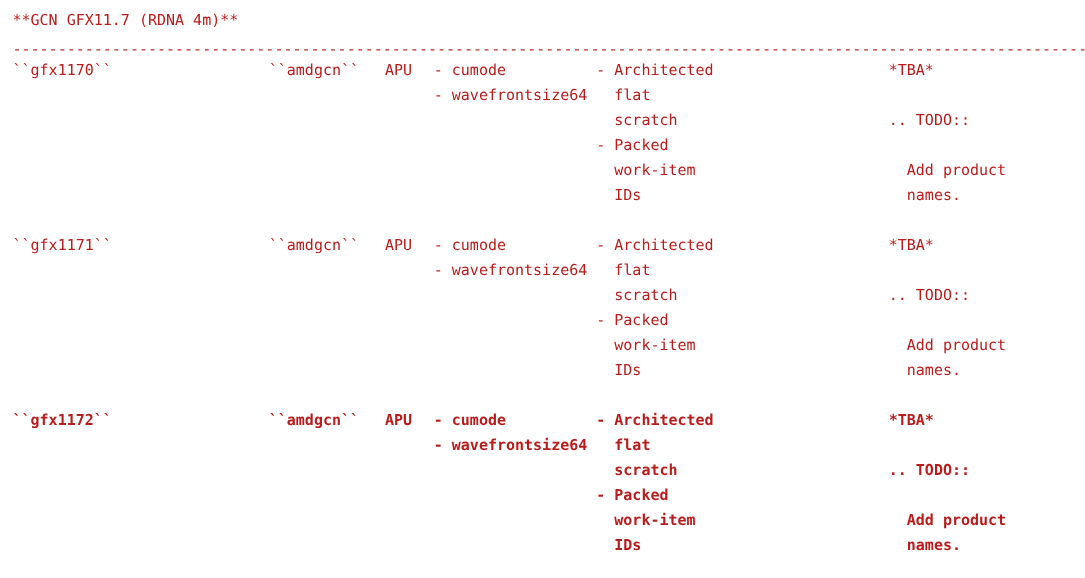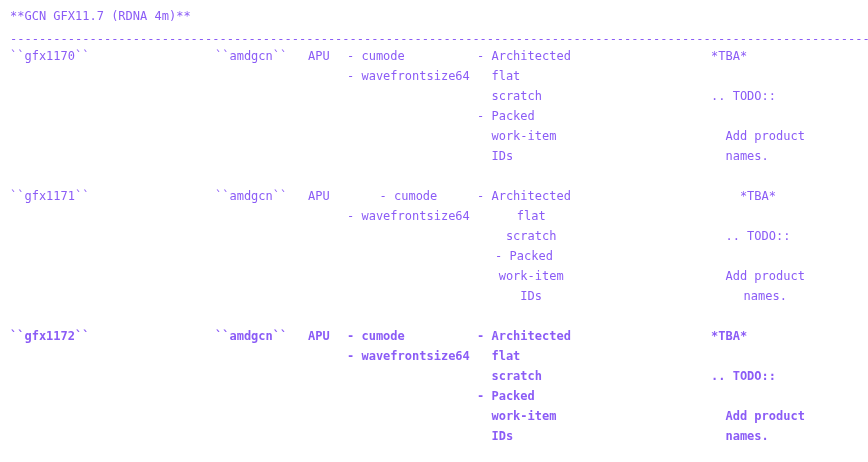--- a/index.html
+++ b/index.html
@@ -12,21 +12,21 @@
     height: 462px;
     overflow: hidden;
   }
   .page {
     position: relative;
     width: 868px;
     height: 462px;
     font-family: "DejaVu Sans Mono", "Liberation Mono", monospace;
     font-size: 12px;
     line-height: 20px;
-    color: #8b5cf6;
+    color: #b91c1c;
     background: #ffffff;
   }
   .line {
     position: absolute;
     white-space: pre;
   }
   .heading {
     left: 10px;
     top: 6px;
   }
@@ -36,21 +36,21 @@
     width: 858px;
     overflow: hidden;
   }
   .row {
     position: absolute;
     left: 0;
     width: 692px;
     height: 120px;
   }
   .row-0 { top: 46px; }
-  .row-1 { top: 186px; text-align: center; }
+  .row-1 { top: 186px; }
   .row-2 { top: 326px; font-weight: bold; }
   .cell {
     position: absolute;
     top: 0;
     white-space: pre;
   }
   .c-processor { left: 10px; }
   .c-triple    { left: 215px; }
   .c-kind      { left: 308px; }
   .c-features  { left: 347px; }

